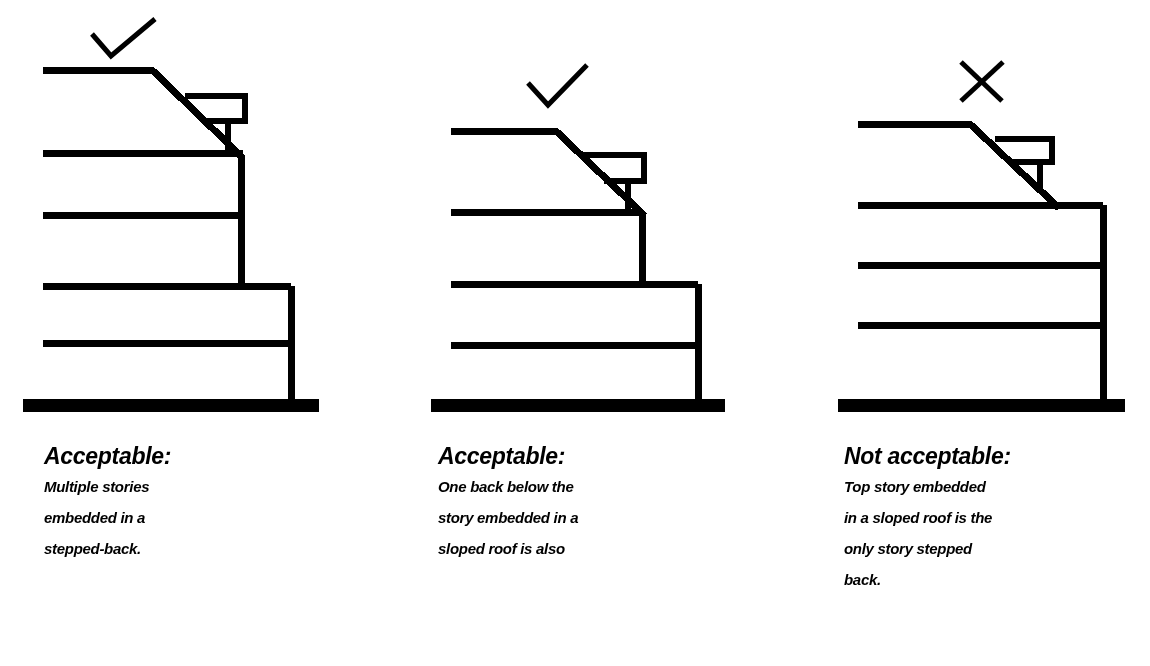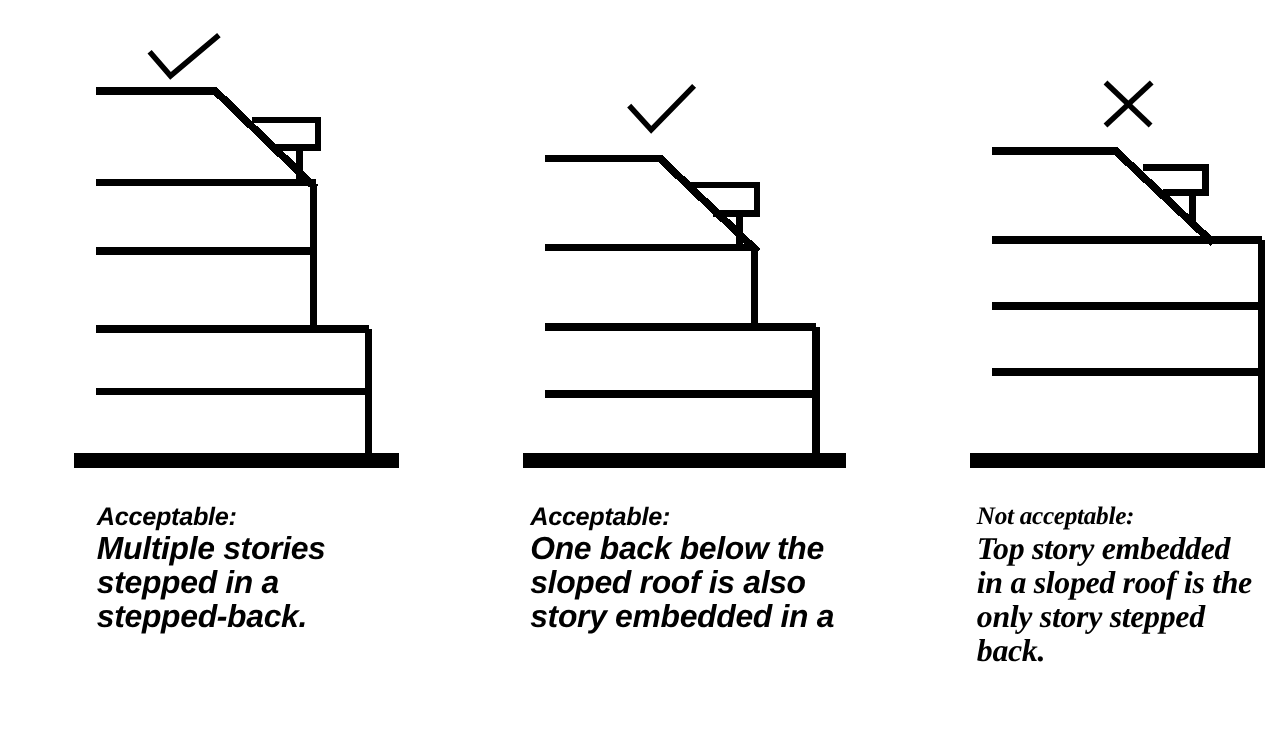--- a/index.html
+++ b/index.html
@@ -15,27 +15,26 @@
     overflow: hidden;
   }
   #page {
     position: relative;
     width: 1150px;
     height: 666px;
     background: #ffffff;
   }
   .panel {
     position: absolute;
-    top: 13px;
+    top: 0;
     height: 576px;
-    margin-left: 44px;
   }
   #panel-1 { left: 0;   width: 420px; }
   #panel-2 { left: 420px; width: 410px; }
-  #panel-3 { left: 830px; width: 320px; font-family: Liberation Serif, serif; }
+  #panel-3 { left: 830px; width: 320px; }
 
   .figure {
     position: absolute;
     top: 0;
     left: 0;
   }
   .caption {
     position: absolute;
     left: 44px;
     top: 441px;
@@ -48,21 +47,21 @@
     font-style: italic;
     font-weight: bold;
     font-size: 23px;
     line-height: 30px;
     letter-spacing: -0.3px;
     white-space: nowrap;
   }
   .caption-body {
     font-style: italic;
     font-weight: bold;
-    font-size: 29px;
+    font-size: 15px;
     line-height: 31px;
     letter-spacing: -0.3px;
   }
   .caption-line { white-space: nowrap; }
 </style>
 </head>
 <body>
 
 <div id="page">
 
@@ -100,21 +99,21 @@
 
       <g>
         <rect x="23" y="399" width="296" height="13" fill="#000000"></rect>
       </g>
     </svg>
 
     <div class="caption">
       <div class="caption-title">Acceptable:</div>
       <div class="caption-body">
         <div class="caption-line">Multiple stories</div>
-        <div class="caption-line">stepped in a</div>
+        <div class="caption-line">embedded in a</div>
         <div class="caption-line">stepped-back.</div>
       </div>
     </div>
   </div>
 
   <div class="panel" id="panel-2">
 
     <svg class="figure" width="410" height="430" viewBox="0 0 410 430" shape-rendering="crispEdges">
 
       <g shape-rendering="auto">
@@ -146,22 +145,22 @@
 
       <g>
         <rect x="11" y="399" width="294" height="13" fill="#000000"></rect>
       </g>
     </svg>
 
     <div class="caption">
       <div class="caption-title">Acceptable:</div>
       <div class="caption-body">
         <div class="caption-line">One back below the</div>
+        <div class="caption-line">story embedded in a</div>
         <div class="caption-line">sloped roof is also</div>
-        <div class="caption-line">story embedded in a</div>
       </div>
     </div>
   </div>
 
   <div class="panel" id="panel-3">
 
     <svg class="figure" width="320" height="430" viewBox="0 0 320 430" shape-rendering="crispEdges">
 
       <g shape-rendering="auto">
         <path d="M 131 62 L 172 101" fill="none" stroke="#000000" stroke-width="5" stroke-linecap="butt"></path>

